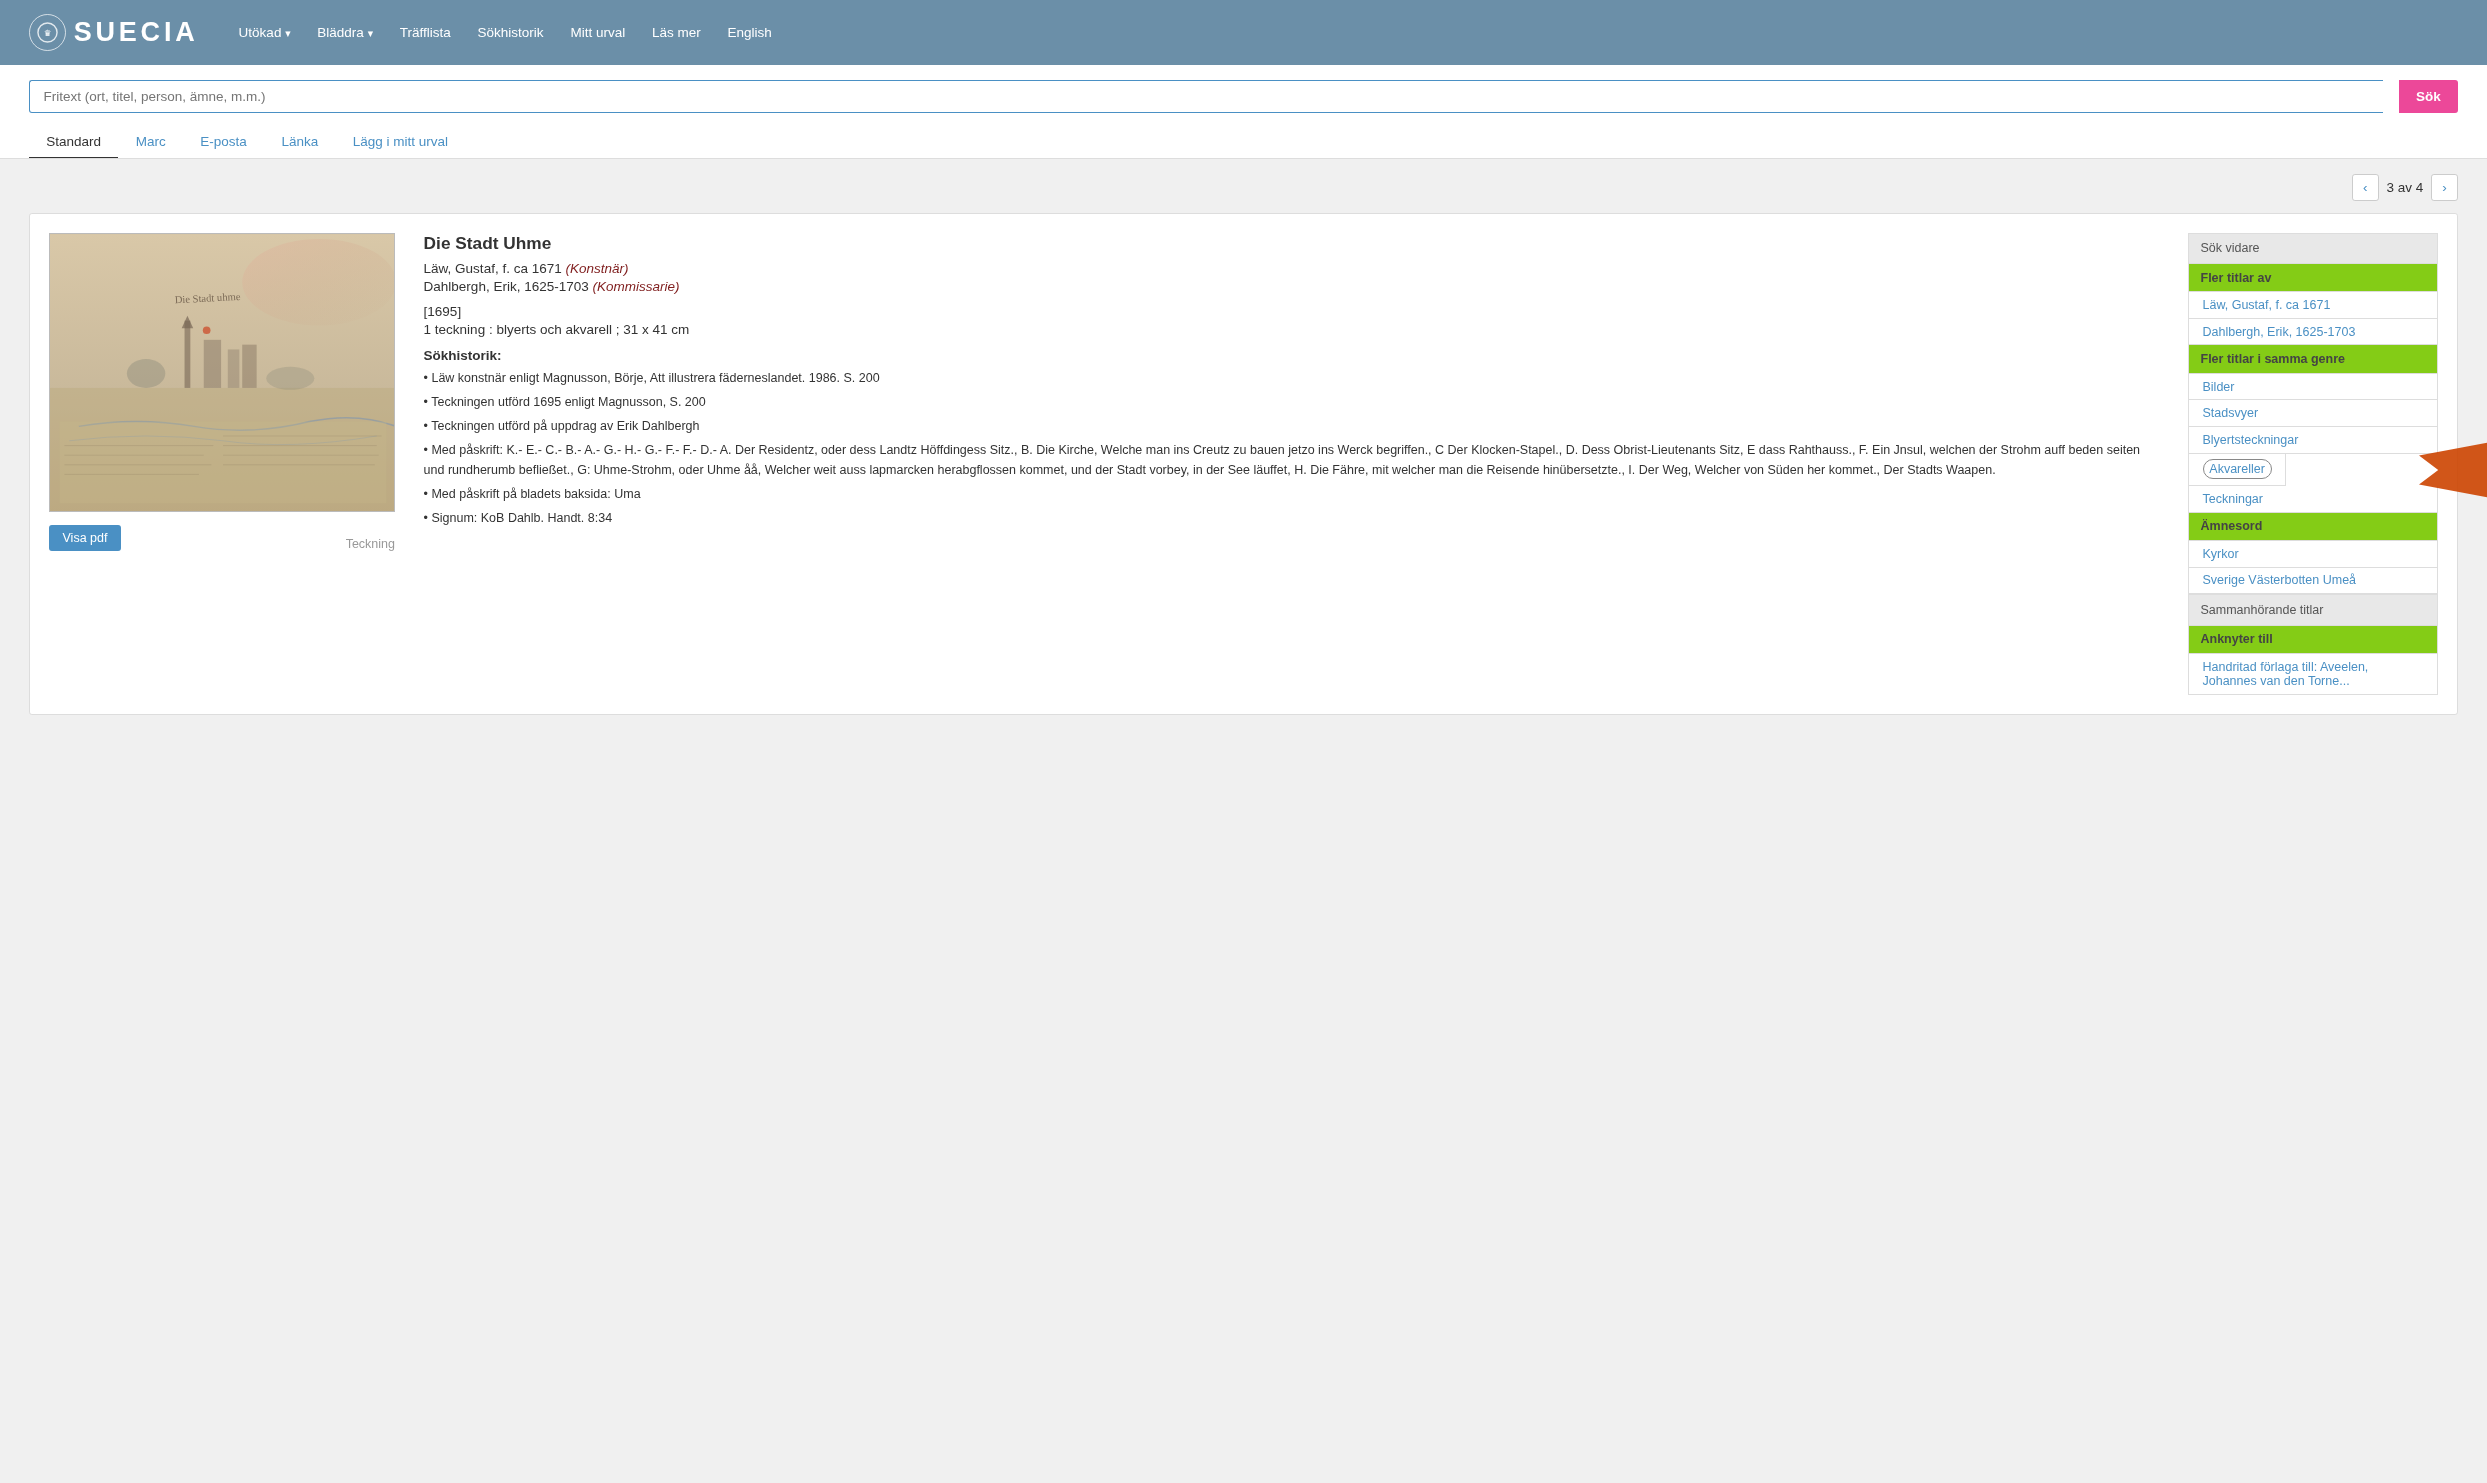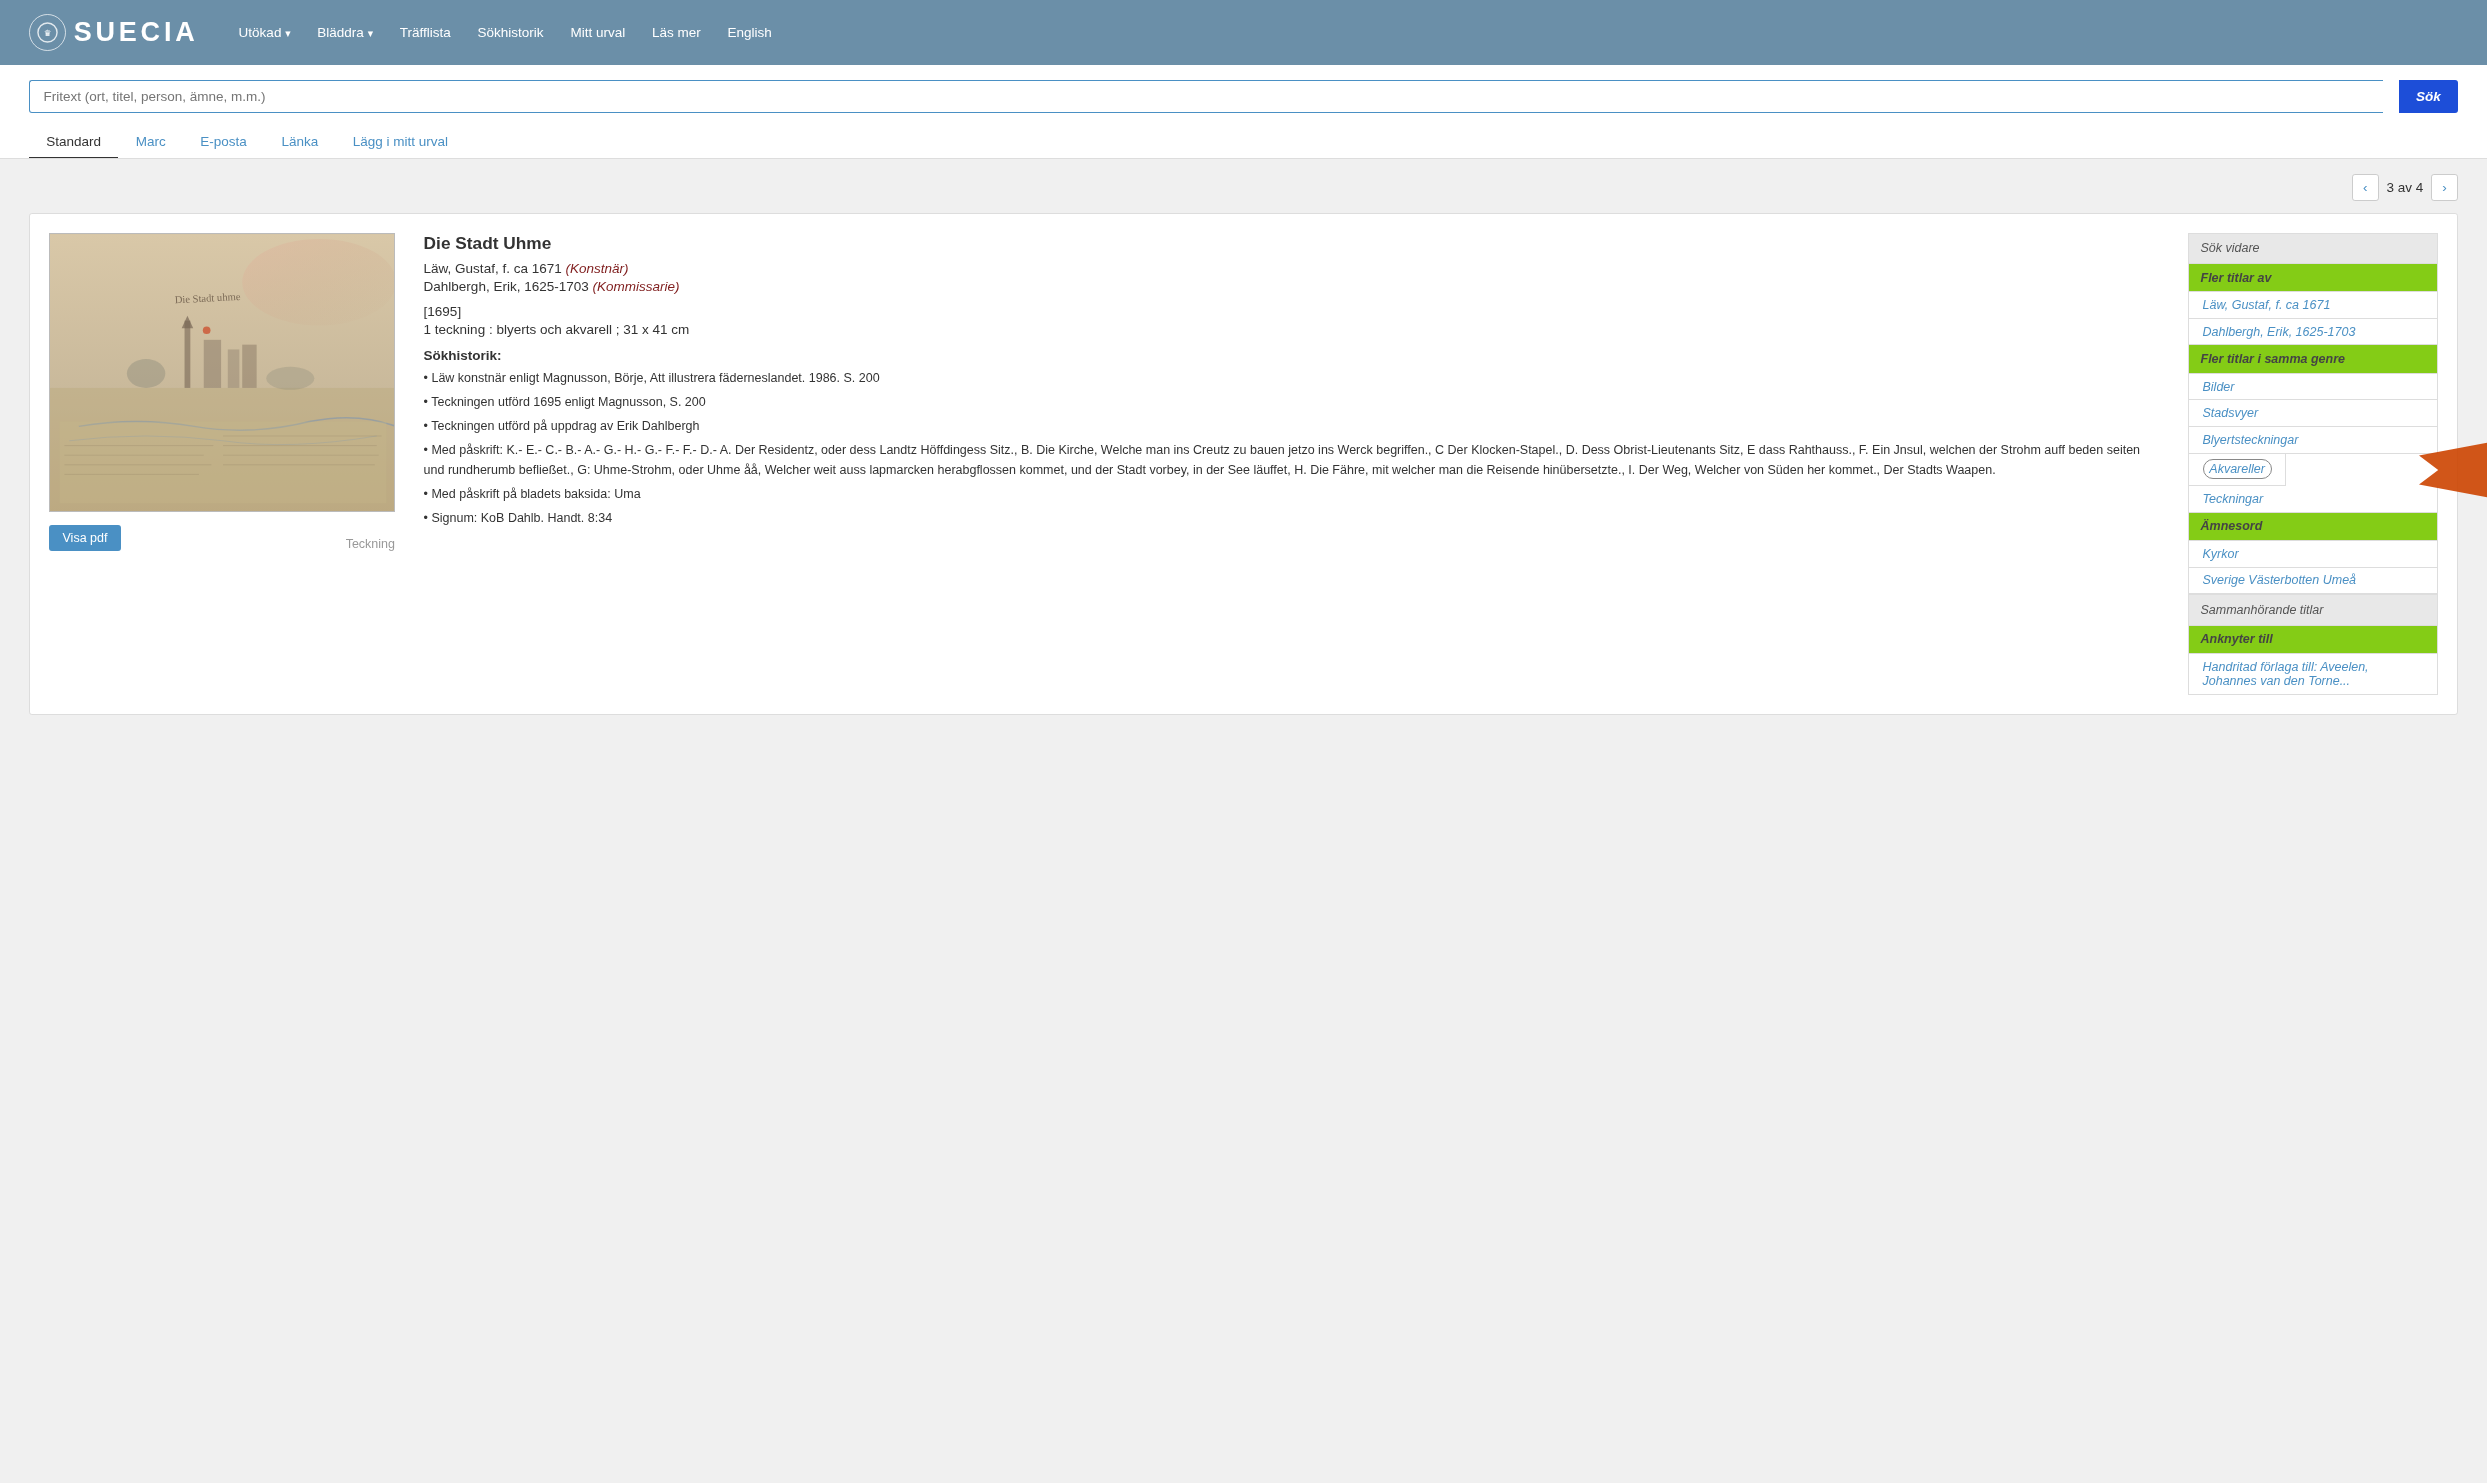--- a/index.html
+++ b/index.html
@@ -76,29 +76,28 @@
       flex: 1;
       border: 1px solid #4a90c4;
       border-right: none;
       border-radius: 2.9px 0 0 2.9px;
       padding: 7.7px 13.5px;
       font-size: 13.5px;
       color: #999;
       outline: none;
     }
     .search-button {
-      background: #1d4ed8;
+      background: #ec4899;
       color: white;
       border: none;
       padding: 7.7px 17.3px;
       border-radius: 0 2.9px 2.9px 0;
       cursor: pointer;
       font-size: 13.5px;
       font-weight: bold;
-      font-style: italic;
     }
     .tabs-row {
       display: flex;
       align-items: center;
       gap: 0;
     }
     .tab {
       padding: 7.7px 17.3px;
       cursor: pointer;
       font-size: 13.5px;
@@ -231,21 +230,20 @@
     .bullet-item {
       margin-bottom: 4.8px;
     }
 
     
     .sidebar {
       flex: 0 0 250px;
       display: flex;
       flex-direction: column;
       gap: 0;
-      font-style: italic;
     }
     .sidebar-section-header {
       background: #e8e8e8;
       padding: 7.7px 11.5px;
       font-size: 12.5px;
       font-weight: normal;
       color: #555;
       border: 1px solid #ddd;
     }
     .sidebar-subsection-header {

